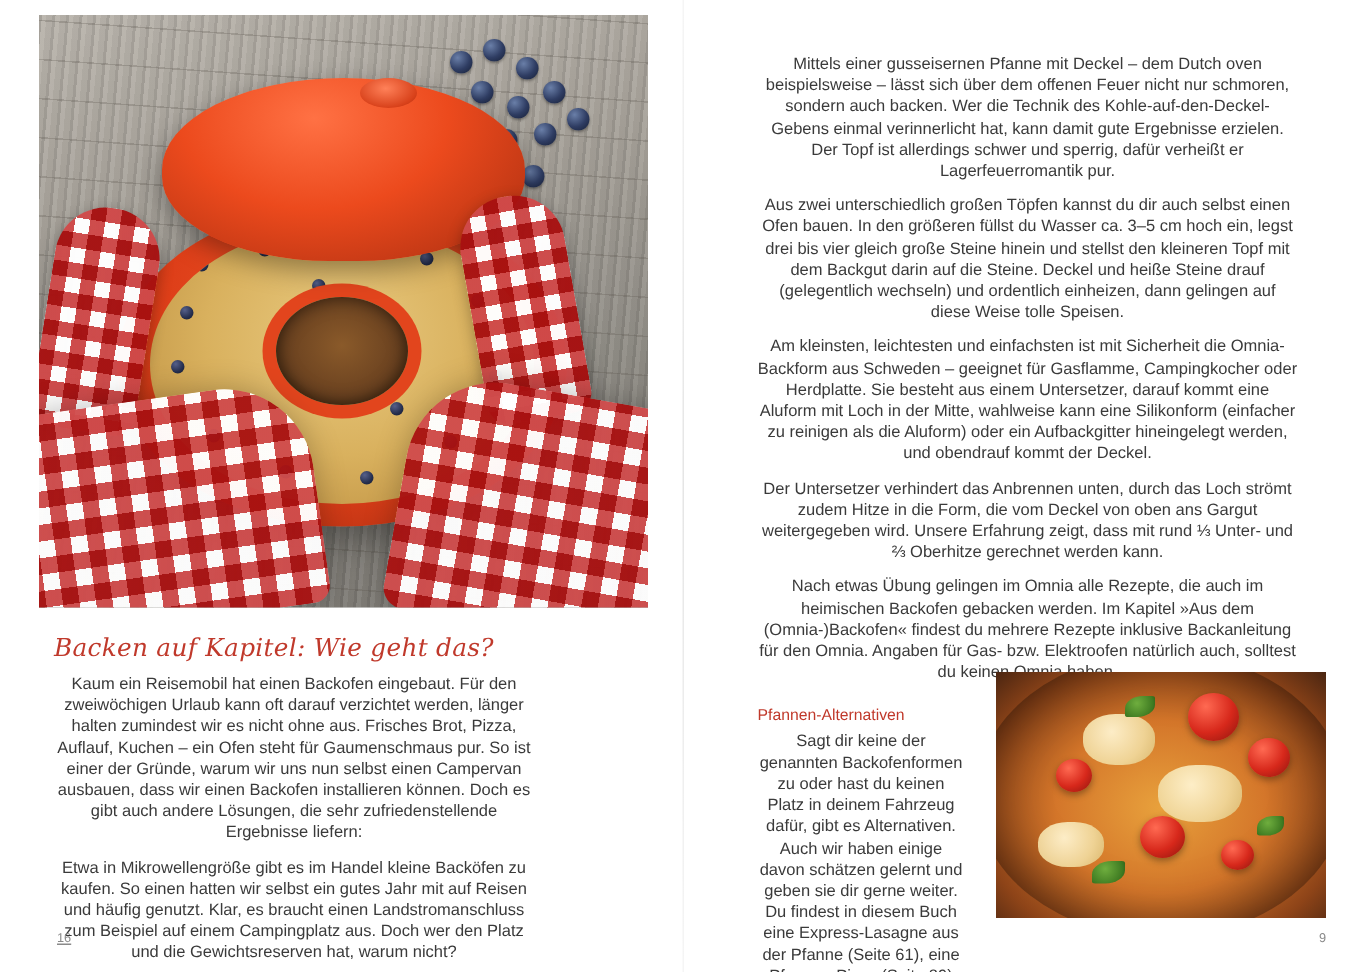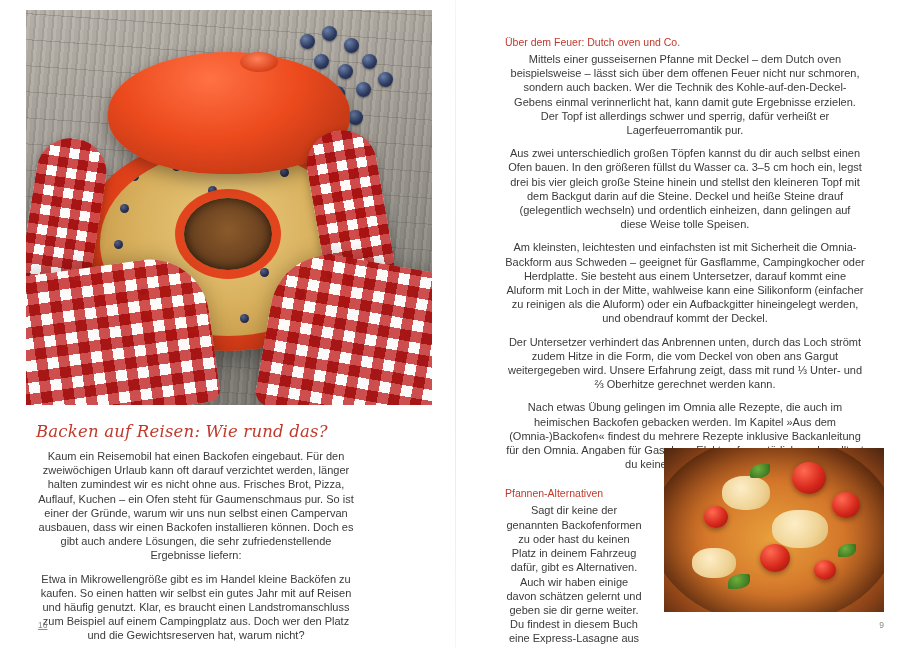--- a/index.html
+++ b/index.html
@@ -335,32 +335,31 @@
         </div>
       </div>
 
       <div class="mitt left"></div>
       <div class="mitt right"></div>
       <div class="cloth"></div>
       <div class="cloth right"></div>
     </div>
 
     <div class="left-text">
-      <h2 class="script">Backen auf Reisen: Wie rund das?</h2>
+      <h2 class="script">Backen auf Kapitel: Wie geht das?</h2>
       <p class="body">Kaum ein Reisemobil hat einen Backofen eingebaut. Für den zweiwöchigen Urlaub kann oft darauf verzichtet werden, länger halten zumindest wir es nicht ohne aus. Frisches Brot, Pizza, Auflauf, Kuchen – ein Ofen steht für Gaumenschmaus pur. So ist einer der Gründe, warum wir uns nun selbst einen Campervan ausbauen, dass wir einen Backofen installieren können. Doch es gibt auch andere Lösungen, die sehr zufriedenstellende Ergebnisse liefern:</p>
       <p class="body">Etwa in Mikrowellengröße gibt es im Handel kleine Backöfen zu kaufen. So einen hatten wir selbst ein gutes Jahr mit auf Reisen und häufig genutzt. Klar, es braucht einen Landstromanschluss zum Beispiel auf einem Campingplatz aus. Doch wer den Platz und die Gewichtsreserven hat, warum nicht?</p>
     </div>
 
     <div class="folio folio-left">16</div>
   </div>
 
   <div class="page page-right">
 
     <div class="right-col">
-      <h3 class="r-head">Über dem Feuer: Dutch oven und Co.</h3>
       <p class="body">Mittels einer gusseisernen Pfanne mit Deckel – dem Dutch oven beispielsweise – lässt sich über dem offenen Feuer nicht nur schmoren, sondern auch backen. Wer die Technik des Kohle-auf-den-Deckel-Gebens einmal verinnerlicht hat, kann damit gute Ergebnisse erzielen. Der Topf ist allerdings schwer und sperrig, dafür verheißt er Lagerfeuerromantik pur.</p>
       <p class="body">Aus zwei unterschiedlich großen Töpfen kannst du dir auch selbst einen Ofen bauen. In den größeren füllst du Wasser ca. 3–5 cm hoch ein, legst drei bis vier gleich große Steine hinein und stellst den kleineren Topf mit dem Backgut darin auf die Steine. Deckel und heiße Steine drauf (gelegentlich wechseln) und ordentlich einheizen, dann gelingen auf diese Weise tolle Speisen.</p>
 
       <p class="body">Am kleinsten, leichtesten und einfachsten ist mit Sicherheit die Omnia-Backform aus Schweden – geeignet für Gasflamme, Campingkocher oder Herdplatte. Sie besteht aus einem Untersetzer, darauf kommt eine Aluform mit Loch in der Mitte, wahlweise kann eine Silikonform (einfacher zu reinigen als die Aluform) oder ein Aufbackgitter hineingelegt werden, und obendrauf kommt der Deckel.</p>
       <p class="body">Der Untersetzer verhindert das Anbrennen unten, durch das Loch strömt zudem Hitze in die Form, die vom Deckel von oben ans Gargut weitergegeben wird. Unsere Erfahrung zeigt, dass mit rund ⅓ Unter- und ⅔ Oberhitze gerechnet werden kann.</p>
       <p class="body">Nach etwas Übung gelingen im Omnia alle Rezepte, die auch im heimischen Backofen gebacken werden. Im Kapitel »Aus dem (Omnia-)Backofen« findest du mehrere Rezepte inklusive Backanleitung für den Omnia. Angaben für Gas- bzw. Elektroofen natürlich auch, solltest du keinen Omnia haben.</p>
 
       <h3 class="r-head spaced">Pfannen-Alternativen</h3>
       <p class="body narrow-text">Sagt dir keine der genannten Backofenformen zu oder hast du keinen Platz in deinem Fahrzeug dafür, gibt es Alternativen. Auch wir haben einige davon schätzen gelernt und geben sie dir gerne weiter. Du findest in diesem Buch eine Express-Lasagne aus der Pfanne (Seite 61), eine Pfannen-Pizza (Seite 89) oder einen Pfannen-Burek (Seite 122).</p>
     </div>

